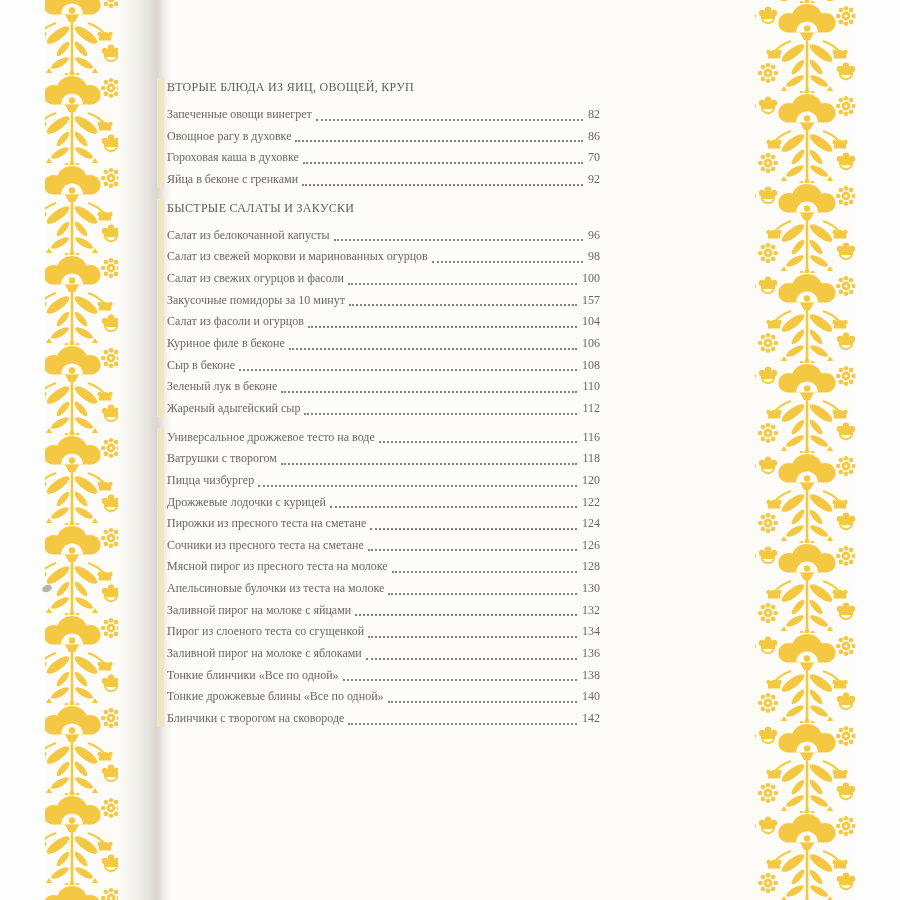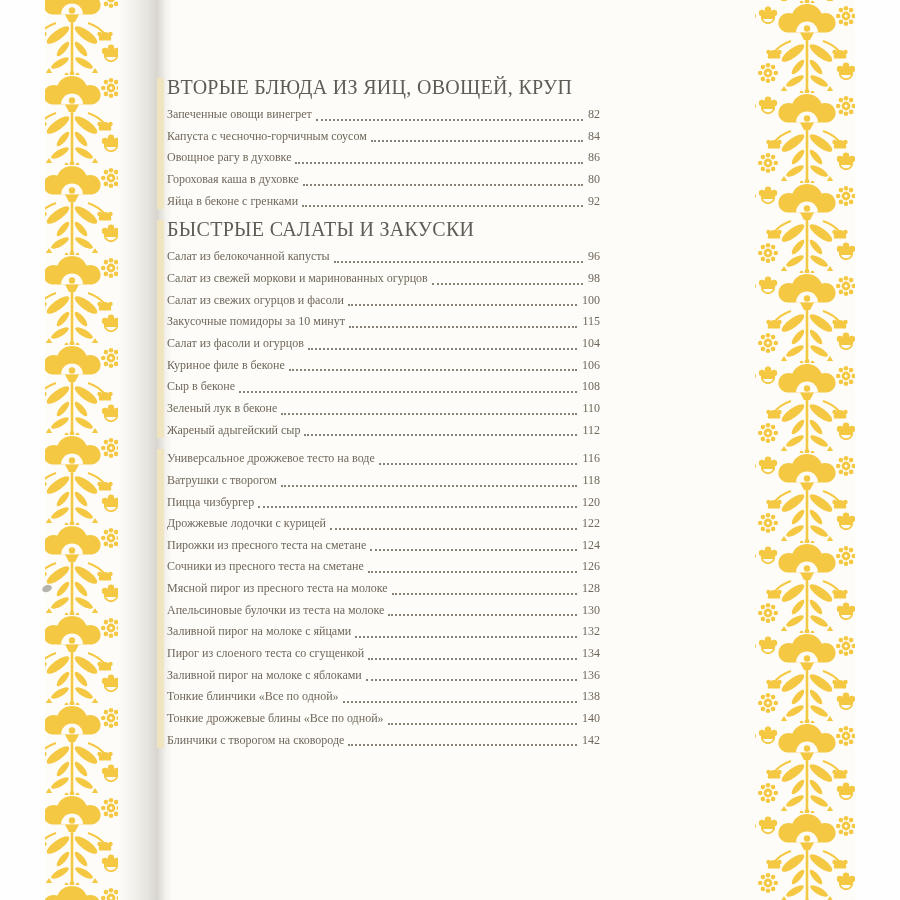--- a/index.html
+++ b/index.html
@@ -29,21 +29,21 @@
       rgba(150,143,132,0.10) 88%,
       rgba(150,143,132,0) 100%);}
 
   .dust{position:absolute;left:42px;top:585px;width:10px;height:7px;border-radius:50%;
     background:rgba(120,118,110,0.55);transform:rotate(-20deg);}
 
   .toc{position:absolute;left:167px;top:77px;width:433px;color:var(--entry);}
   .toc-section{position:relative;margin:0 0 7px 0;}
   .accent-strip{position:absolute;left:-10px;top:1px;bottom:3px;width:7px;
     background:var(--strip);opacity:0.9;}
-  .toc-heading{font-size:20px;line-height:20px;margin:0 0 7px 0;
+  .toc-heading{font-size:12px;line-height:20px;margin:0 0 7px 0;
     letter-spacing:0.3px;color:var(--heading);white-space:nowrap;}
   .toc-entry{display:flex;height:21.66px;line-height:21.66px;font-size:12px;}
   .entry-title{flex:0 0 auto;white-space:nowrap;}
   .dot-leader{flex:1 1 auto;min-width:10px;align-self:flex-end;
     border-bottom:2px dotted var(--dots);margin:0 4px 5px 4px;}
   .entry-page{flex:0 0 auto;margin-left:1px;text-align:center;}
 </style>
 </head>
 <body>
 
@@ -147,33 +147,28 @@
   <div class="toc">
       <div class="toc-section">
         <div class="accent-strip"></div>
         <div class="toc-heading">ВТОРЫЕ БЛЮДА ИЗ ЯИЦ, ОВОЩЕЙ, КРУП</div>
         <div class="toc-entry">
           <span class="entry-title">Запеченные овощи винегрет</span>
           <span class="dot-leader"></span>
           <span class="entry-page">82</span>
         </div>
         <div class="toc-entry">
-          <span class="entry-title">Капуста с чесночно-горчичным соусом</span>
-          <span class="dot-leader"></span>
-          <span class="entry-page">84</span>
-        </div>
-        <div class="toc-entry">
           <span class="entry-title">Овощное рагу в духовке</span>
           <span class="dot-leader"></span>
           <span class="entry-page">86</span>
         </div>
         <div class="toc-entry">
           <span class="entry-title">Гороховая каша в духовке</span>
           <span class="dot-leader"></span>
-          <span class="entry-page">80</span>
+          <span class="entry-page">70</span>
         </div>
         <div class="toc-entry">
           <span class="entry-title">Яйца в беконе с гренками</span>
           <span class="dot-leader"></span>
           <span class="entry-page">92</span>
         </div>
       </div>
       <div class="toc-section">
         <div class="accent-strip"></div>
         <div class="toc-heading">БЫСТРЫЕ САЛАТЫ И ЗАКУСКИ</div>
@@ -188,21 +183,21 @@
           <span class="entry-page">98</span>
         </div>
         <div class="toc-entry">
           <span class="entry-title">Салат из свежих огурцов и фасоли</span>
           <span class="dot-leader"></span>
           <span class="entry-page">100</span>
         </div>
         <div class="toc-entry">
           <span class="entry-title">Закусочные помидоры за 10 минут</span>
           <span class="dot-leader"></span>
-          <span class="entry-page">115</span>
+          <span class="entry-page">157</span>
         </div>
         <div class="toc-entry">
           <span class="entry-title">Салат из фасоли и огурцов</span>
           <span class="dot-leader"></span>
           <span class="entry-page">104</span>
         </div>
         <div class="toc-entry">
           <span class="entry-title">Куриное филе в беконе</span>
           <span class="dot-leader"></span>
           <span class="entry-page">106</span>

